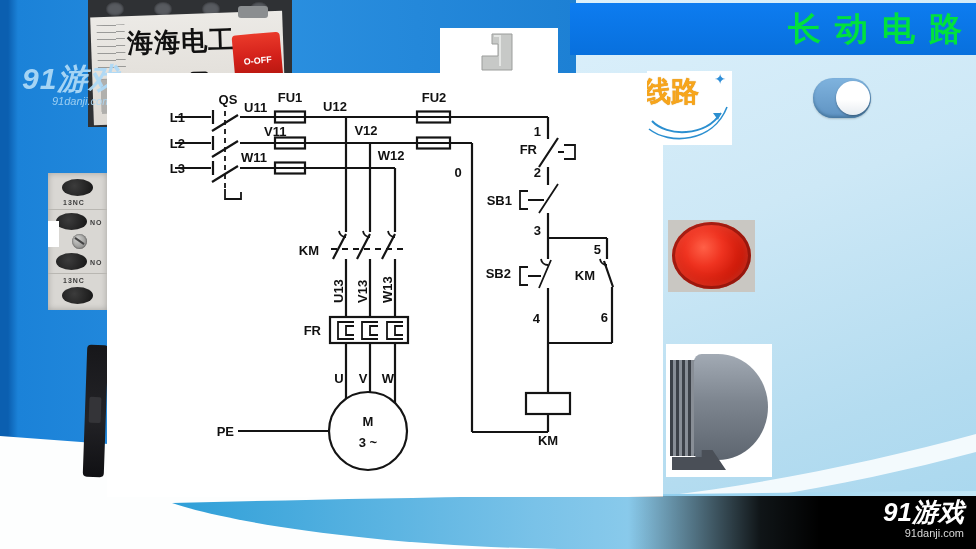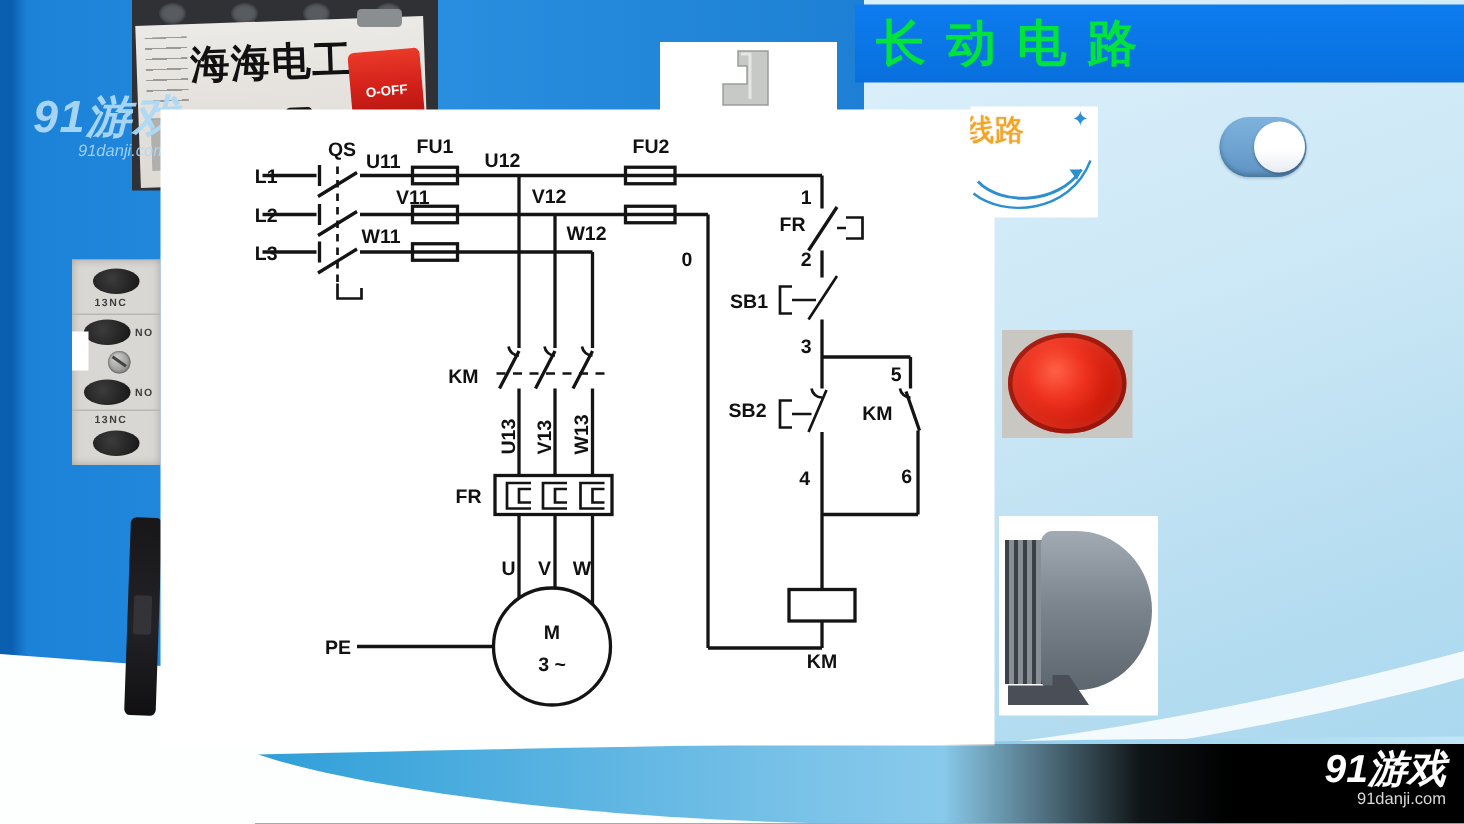--- a/index.html
+++ b/index.html
@@ -7,21 +7,21 @@
          background:#fdfefe;font-family:"Liberation Sans",sans-serif;}
   
   .bg-right{position:absolute;left:556px;top:0;width:420px;height:549px;z-index:0;
     background:linear-gradient(160deg,#dcf0fb 0%,#cde8f6 40%,#b4dcf0 75%,#a6d6ee 100%);}
   .deep-blue{position:absolute;left:0;top:0;width:576px;height:497px;z-index:1;
     background:linear-gradient(90deg,#0b5fb0 0,#0b5fb0 8px,#1b82d8 18px,#2b90e0 45%,#1d80d4 100%);
     clip-path:polygon(0 0,576px 0,576px 75px,108px 75px,108px 444px,0 436px);}
   .swoosh-svg{position:absolute;left:0;top:0;width:976px;height:549px;z-index:2;pointer-events:none;}
   .title-band{position:absolute;left:570px;top:3px;width:406px;height:52px;z-index:5;
     background:linear-gradient(180deg,#0d7cf0,#0870dd);
-    display:flex;align-items:center;justify-content:flex-start;}
+    display:flex;align-items:center;justify-content:flex-end;}
   .title-band span{color:#00e23c;font-size:33px;font-weight:bold;letter-spacing:14px;padding-left:14px;}
   
   .panel{position:absolute;left:107px;top:73px;width:556px;height:424px;background:#fff;z-index:4;}
   .dlbl{font-family:"Liberation Sans",sans-serif;font-weight:bold;font-size:13px;fill:#111;}
   
   .ph-breaker{position:absolute;left:88px;top:0;width:204px;height:127px;background:#2f3134;z-index:2;overflow:hidden;}
   .screw{position:absolute;top:2px;width:18px;height:14px;border-radius:50%;background:#585b60;box-shadow:inset 0 0 3px #1d1e20;}
   .bk-face{position:absolute;left:4px;top:14px;width:192px;height:108px;background:linear-gradient(180deg,#eceae6,#ddd9d3);transform:rotate(-2deg);}
   .bk-brand{position:absolute;left:36px;top:10px;font-size:26px;font-weight:bold;color:#111;letter-spacing:1px;}
   .bk-print{position:absolute;left:6px;top:8px;width:28px;height:46px;
@@ -43,21 +43,21 @@
   .aux-lbl{position:absolute;font-size:7px;font-weight:bold;color:#3c3c3c;letter-spacing:1px;}
   .aux-screw{position:absolute;left:24px;top:61px;width:15px;height:15px;border-radius:50%;
     background:radial-gradient(circle at 35% 30%,#cfcfcd,#7d7d7b);box-shadow:inset 0 0 2px #333;}
   .aux-screw::after{content:"";position:absolute;left:2px;top:6px;width:11px;height:2px;background:#444;transform:rotate(35deg);}
   .aux-notch{position:absolute;left:0;top:48px;width:11px;height:26px;background:#fff;}
   .aux-line{position:absolute;left:0;width:100%;height:1px;background:#b9b7b2;}
   
   .ph-hook{position:absolute;left:440px;top:28px;width:118px;height:67px;background:#fff;z-index:4;}
   
   .logo-card{position:absolute;left:647px;top:71px;width:85px;height:74px;background:#fff;z-index:5;overflow:hidden;}
-  .logo-txt{position:absolute;left:-4px;top:2px;font-size:20px;font-weight:normal;color:#f7a51b;
+  .logo-txt{position:absolute;left:-4px;top:2px;font-size:28px;font-weight:bold;color:#f7a51b;
     text-shadow:0 0 1px #c87d00;letter-spacing:0;}
   .logo-star{position:absolute;right:6px;top:0;font-size:14px;color:#2e8ed8;}
   
   .toggle{position:absolute;left:813px;top:78px;width:58px;height:40px;border-radius:20px;z-index:5;
     background:linear-gradient(180deg,#7fb3de,#5f93c2);box-shadow:inset 0 -2px 3px #47789f,0 1px 2px rgba(0,0,0,.2);cursor:pointer;}
   .knob{position:absolute;left:23px;top:3px;width:34px;height:34px;border-radius:50%;
     background:linear-gradient(180deg,#ffffff 55%,#e7ecf1);box-shadow:0 1px 2px rgba(0,0,0,.35);}
   
   .ph-red{position:absolute;left:668px;top:220px;width:87px;height:72px;background:#c9c7c2;z-index:3;}
   .lens{position:absolute;left:4px;top:2px;width:79px;height:67px;border-radius:50%;

